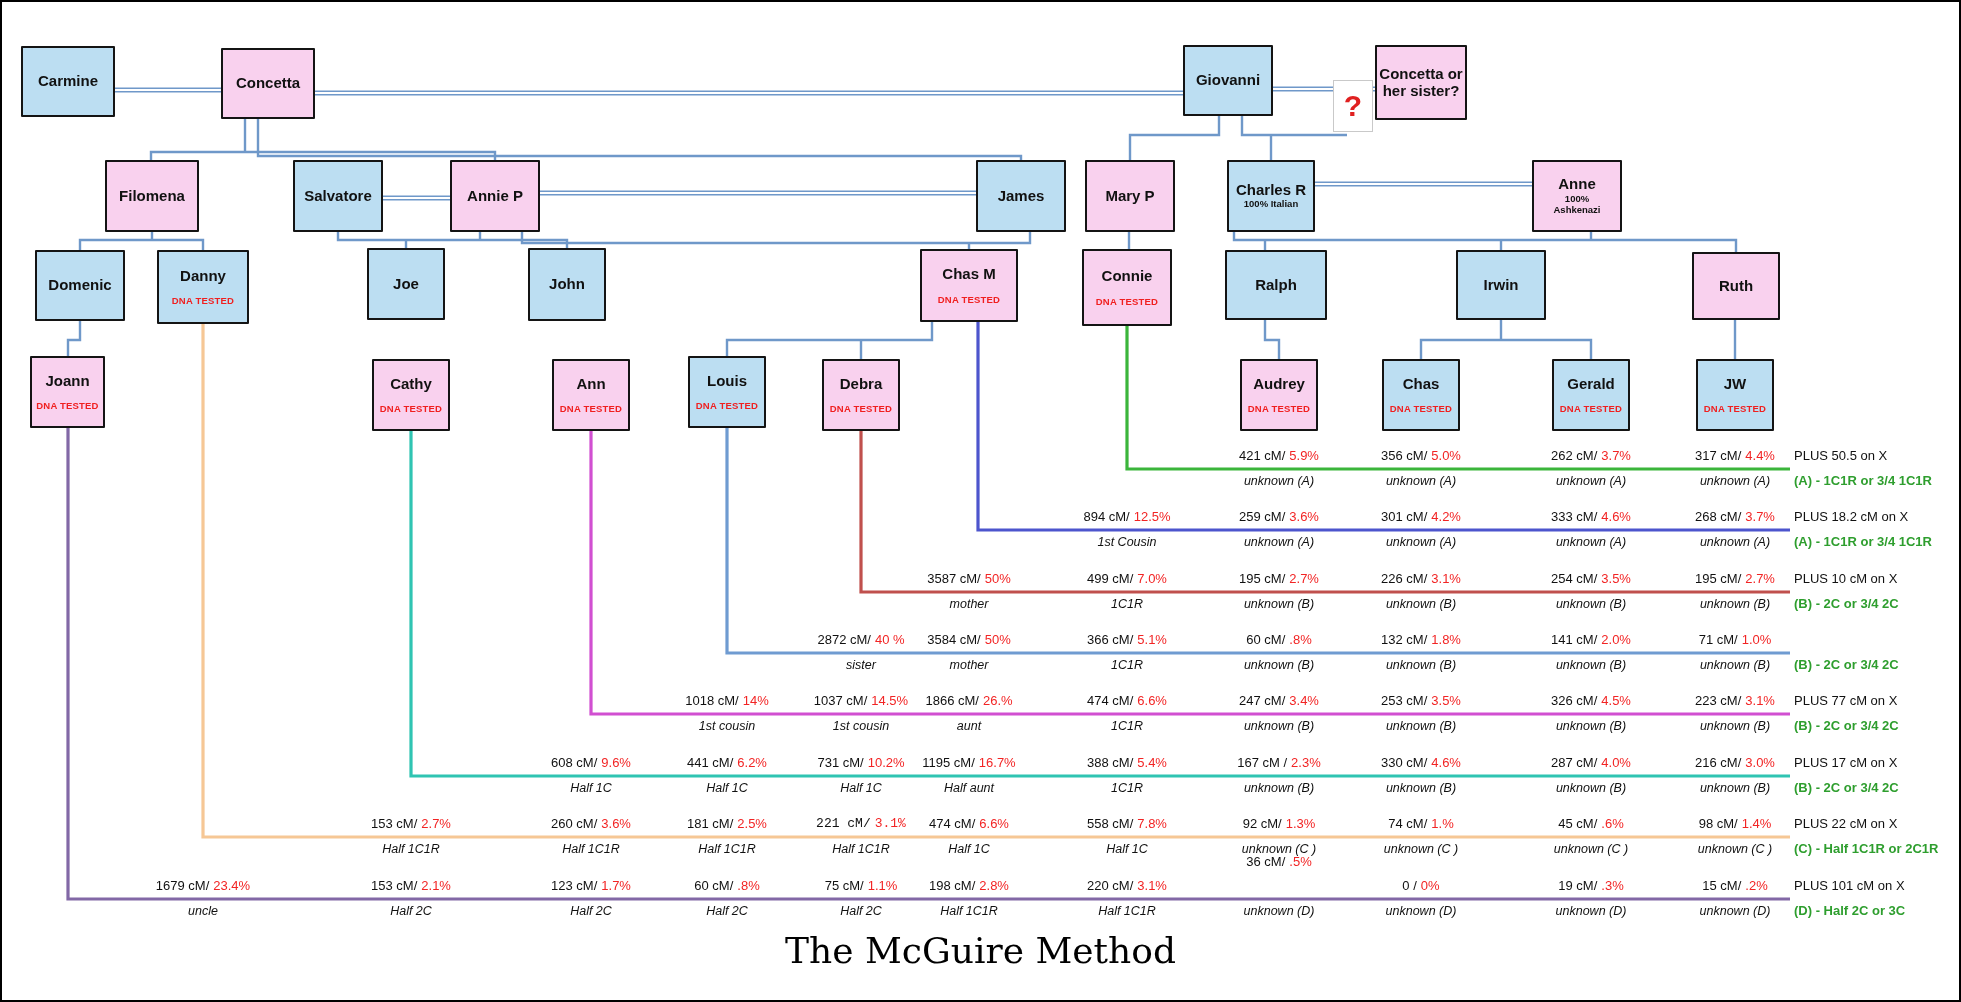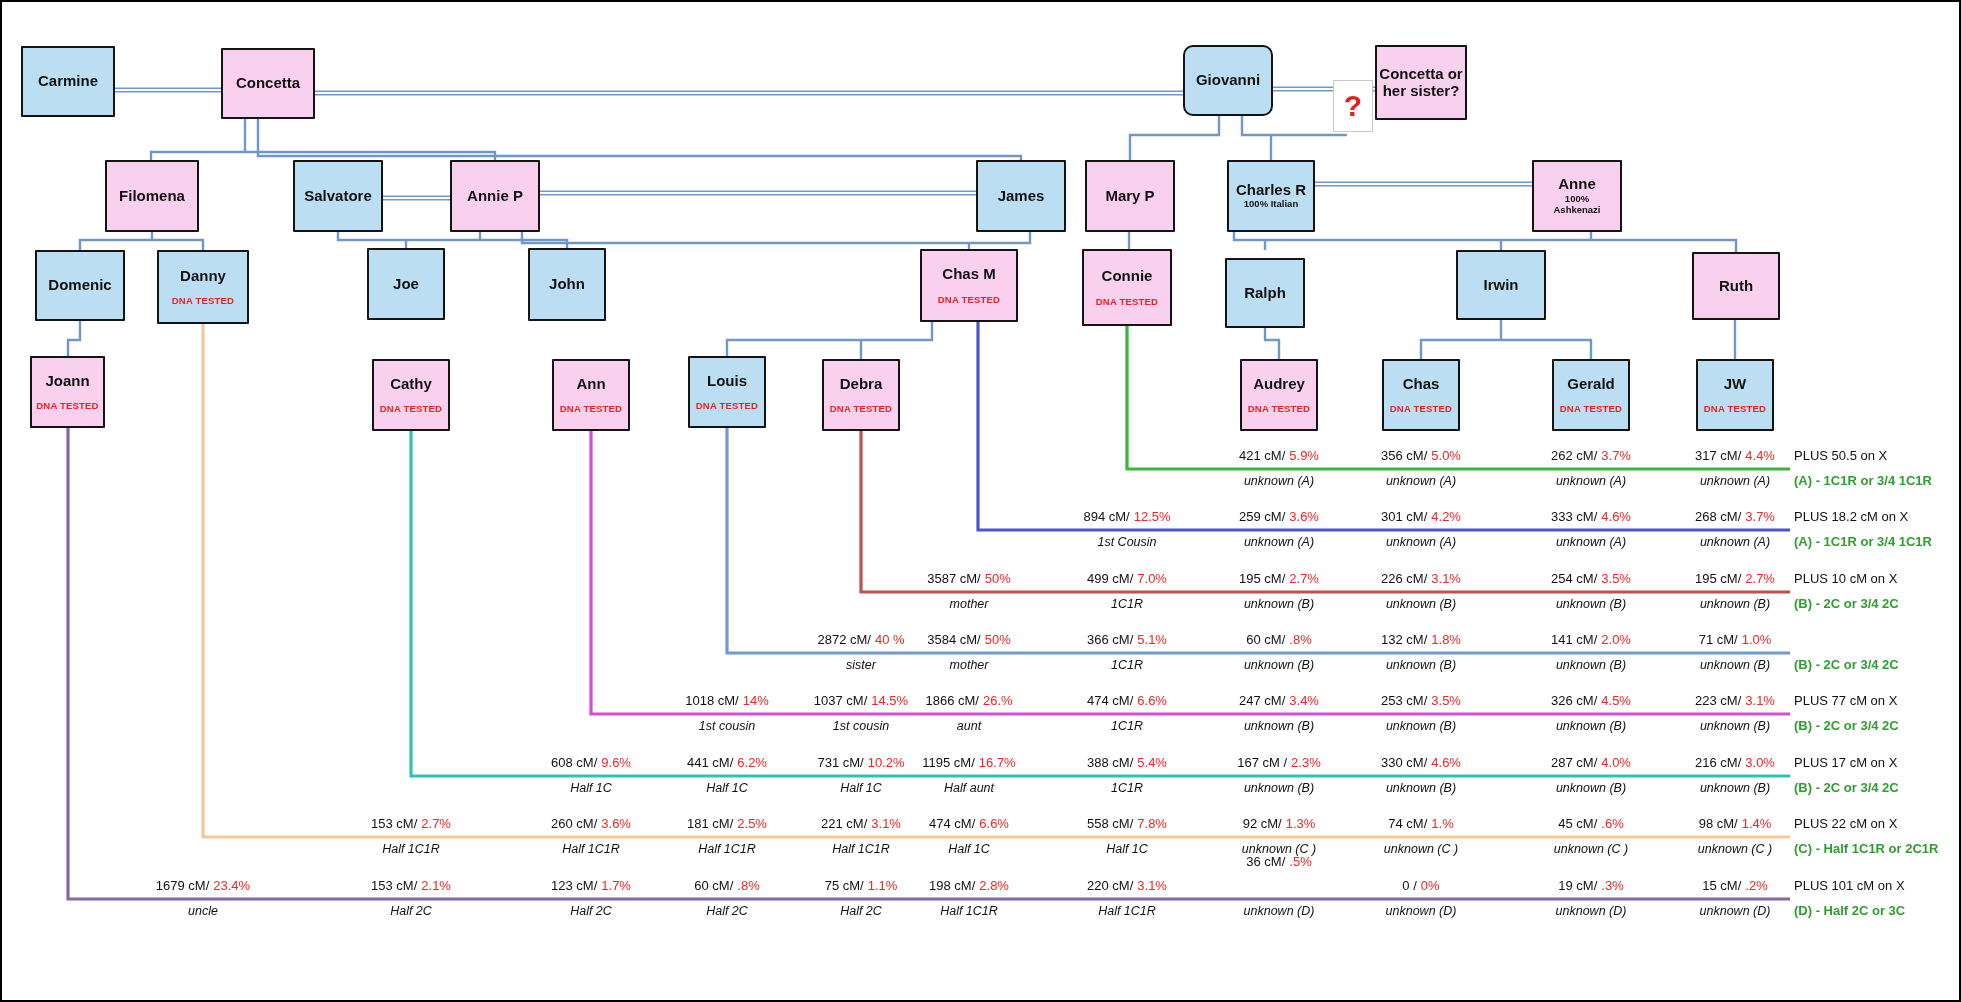--- a/index.html
+++ b/index.html
@@ -78,20 +78,21 @@
       <polyline points="1313,182 1530,182" fill="none" stroke="#ffffff" stroke-width="1.8"></polyline>
       <polyline points="1125,320 1125,467 1788,467" fill="none" stroke="#3bb53b" stroke-width="3.2"></polyline>
       <polyline points="976,320 976,528 1788,528" fill="none" stroke="#4d55cd" stroke-width="3.2"></polyline>
       <polyline points="859,429 859,590 1788,590" fill="none" stroke="#c0504d" stroke-width="3.2"></polyline>
       <polyline points="725,426 725,651 1788,651" fill="none" stroke="#6f9bd1" stroke-width="3.2"></polyline>
       <polyline points="589,429 589,712 1788,712" fill="none" stroke="#d14fd1" stroke-width="3.2"></polyline>
       <polyline points="409,429 409,774 1788,774" fill="none" stroke="#2fc4b2" stroke-width="3.2"></polyline>
       <polyline points="201,322 201,835 1788,835" fill="none" stroke="#f6c795" stroke-width="3.2"></polyline>
       <polyline points="66,426 66,897 1788,897" fill="none" stroke="#8268a6" stroke-width="3.2"></polyline>
     </svg>
+  <div id="title">The McGuire Method</div>
 <div class="val" style="left: 1202px; top: 446px;"><span>421 cM/</span><span class="pct">5.9%</span></div>
     <div class="lab" style="left: 1202px; top: 472px;">unknown (A)</div>
     <div class="val" style="left: 1344px; top: 446px;"><span>356 cM/</span><span class="pct">5.0%</span></div>
     <div class="lab" style="left: 1344px; top: 472px;">unknown (A)</div>
     <div class="val" style="left: 1514px; top: 446px;"><span>262 cM/</span><span class="pct">3.7%</span></div>
     <div class="lab" style="left: 1514px; top: 472px;">unknown (A)</div>
     <div class="val" style="left: 1658px; top: 446px;"><span>317 cM/</span><span class="pct">4.4%</span></div>
     <div class="lab" style="left: 1658px; top: 472px;">unknown (A)</div>
     <div class="plusx" style="left: 1792px; top: 446px;">PLUS 50.5 on X</div>
     <div class="clab" style="left: 1792px; top: 471px;">(A) - 1C1R or 3/4 1C1R</div>
@@ -173,21 +174,21 @@
     <div class="val" style="left: 1658px; top: 753px;"><span>216 cM/</span><span class="pct">3.0%</span></div>
     <div class="lab" style="left: 1658px; top: 779px;">unknown (B)</div>
     <div class="plusx" style="left: 1792px; top: 753px;">PLUS 17 cM on X</div>
     <div class="clab" style="left: 1792px; top: 778px;">(B) - 2C or 3/4 2C</div>
     <div class="val" style="left: 334px; top: 814px;"><span>153 cM/</span><span class="pct">2.7%</span></div>
     <div class="lab" style="left: 334px; top: 840px;">Half 1C1R</div>
     <div class="val" style="left: 514px; top: 814px;"><span>260 cM/</span><span class="pct">3.6%</span></div>
     <div class="lab" style="left: 514px; top: 840px;">Half 1C1R</div>
     <div class="val" style="left: 650px; top: 814px;"><span>181 cM/</span><span class="pct">2.5%</span></div>
     <div class="lab" style="left: 650px; top: 840px;">Half 1C1R</div>
-    <div class="val" style="left: 784px; top: 814px;"><span>221 cM/</span><span class="pct">3.1%</span></div>
+    <div class="val" style="left: 784px; top: 814px; font-family: Liberation Mono, monospace;"><span>221 cM/</span><span class="pct">3.1%</span></div>
     <div class="lab" style="left: 784px; top: 840px;">Half 1C1R</div>
     <div class="val" style="left: 892px; top: 814px;"><span>474 cM/</span><span class="pct">6.6%</span></div>
     <div class="lab" style="left: 892px; top: 840px;">Half 1C</div>
     <div class="val" style="left: 1050px; top: 814px;"><span>558 cM/</span><span class="pct">7.8%</span></div>
     <div class="lab" style="left: 1050px; top: 840px;">Half 1C</div>
     <div class="val" style="left: 1202px; top: 814px;"><span>92 cM/</span><span class="pct">1.3%</span></div>
     <div class="lab" style="left: 1202px; top: 840px;">unknown (C )</div>
     <div class="val" style="left: 1344px; top: 814px;"><span>74 cM/</span><span class="pct">1.%</span></div>
     <div class="lab" style="left: 1344px; top: 840px;">unknown (C )</div>
     <div class="val" style="left: 1514px; top: 814px;"><span>45 cM/</span><span class="pct">.6%</span></div>
@@ -219,21 +220,21 @@
     <div class="val" style="left: 1658px; top: 876px;"><span>15 cM/</span><span class="pct">.2%</span></div>
     <div class="lab" style="left: 1658px; top: 902px;">unknown (D)</div>
     <div class="plusx" style="left: 1792px; top: 876px;">PLUS 101 cM on X</div>
     <div class="clab" style="left: 1792px; top: 901px;">(D) - Half 2C or 3C</div>
     <div class="box m" style="left: 19px; top: 44px; width: 94px; height: 71px;">
       <div class="bname">Carmine</div>
     </div>
     <div class="box f" style="left: 219px; top: 46px; width: 94px; height: 71px;">
       <div class="bname">Concetta</div>
     </div>
-    <div class="box m" style="left: 1181px; top: 43px; width: 90px; height: 71px; border-radius: 10px;">
+    <div class="box m" style="left: 1181px; top: 43px; width: 90px; height: 71px;">
       <div class="bname">Giovanni</div>
     </div>
     <div class="box f" style="left: 1373px; top: 43px; width: 92px; height: 75px;">
       <div class="bname">Concetta or her sister?</div>
     </div>
     <div class="box f" style="left: 103px; top: 158px; width: 94px; height: 72px;">
       <div class="bname">Filomena</div>
     </div>
     <div class="box m" style="left: 291px; top: 158px; width: 90px; height: 72px;">
       <div class="bname">Salvatore</div>
@@ -270,21 +271,21 @@
       <div class="bname">John</div>
     </div>
     <div class="box f" style="left: 918px; top: 247px; width: 98px; height: 73px;">
       <div class="bname">Chas M</div>
       <div class="bdna">DNA TESTED</div>
     </div>
     <div class="box f" style="left: 1080px; top: 247px; width: 90px; height: 77px;">
       <div class="bname">Connie</div>
       <div class="bdna">DNA TESTED</div>
     </div>
-    <div class="box m" style="left: 1223px; top: 256px; width: 80px; height: 70px;">
+    <div class="box m" style="left: 1223px; top: 248px; width: 102px; height: 70px;">
       <div class="bname">Ralph</div>
     </div>
     <div class="box m" style="left: 1454px; top: 248px; width: 90px; height: 70px;">
       <div class="bname">Irwin</div>
     </div>
     <div class="box f" style="left: 1690px; top: 250px; width: 88px; height: 68px;">
       <div class="bname">Ruth</div>
     </div>
     <div class="box f" style="left: 28px; top: 354px; width: 75px; height: 72px;">
       <div class="bname">Joann</div>

